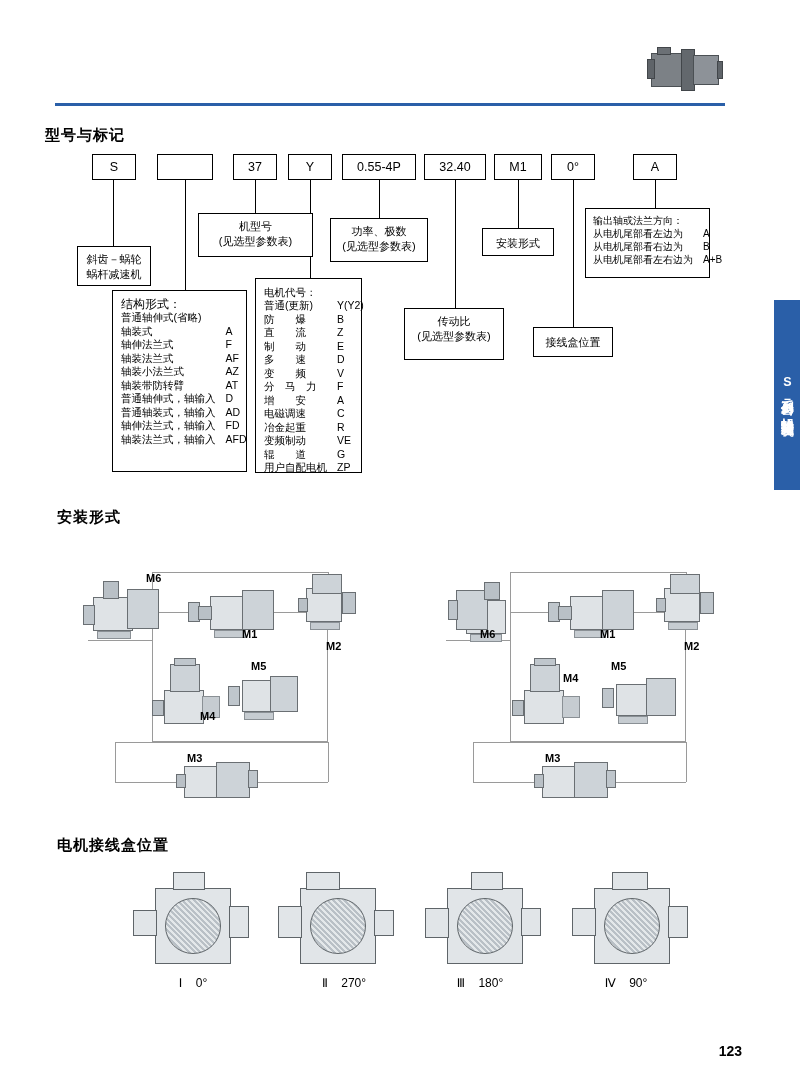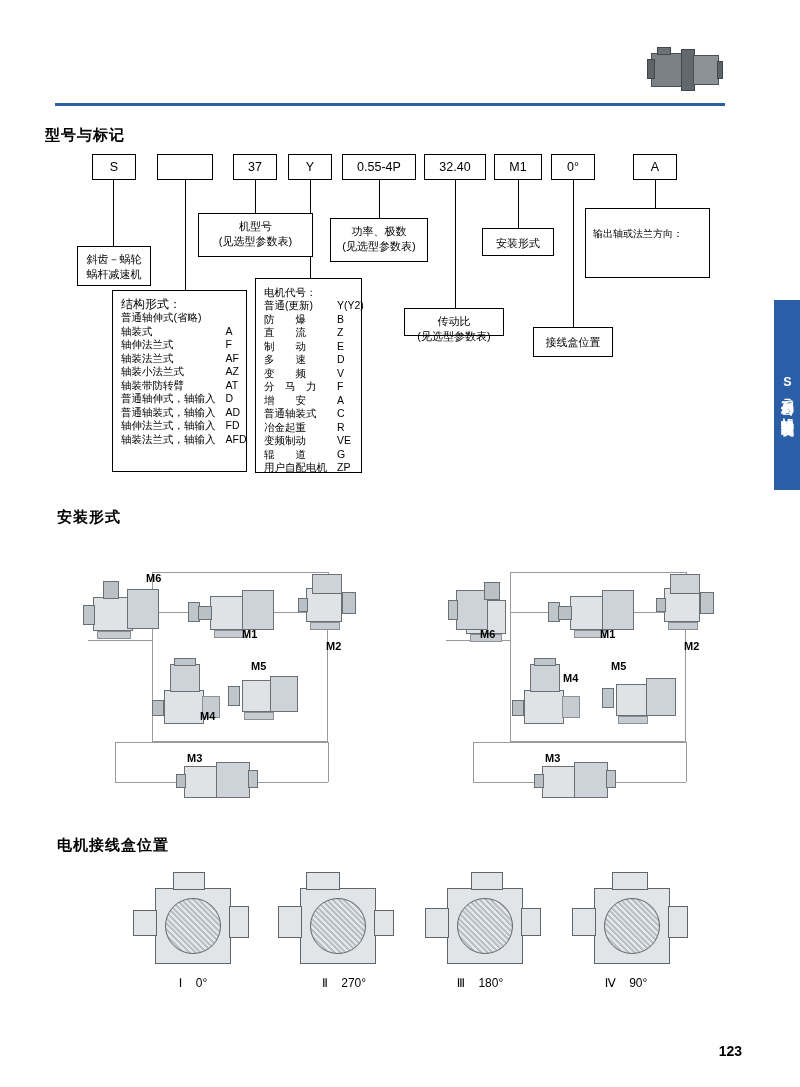--- a/index.html
+++ b/index.html
@@ -318,21 +318,21 @@
         </tr>
       <tr>
           <td>分　马　力</td>
           <td class="r">F</td>
         </tr>
       <tr>
           <td>增　　安</td>
           <td class="r">A</td>
         </tr>
       <tr>
-          <td>普通轴装式</td>
+          <td>电磁调速</td>
           <td class="r">C</td>
         </tr>
       <tr>
           <td>冶金起重</td>
           <td class="r">R</td>
         </tr>
       <tr>
           <td>变频制动</td>
           <td class="r">VE</td>
         </tr>
@@ -346,35 +346,51 @@
         </tr>
     </tbody>
   </table>
 </div>
 
 <div class="notebox" style="left:330px;top:218px;width:98px;height:44px;">
   <div>功率、极数</div>
   <div>(见选型参数表)</div>
 </div>
 
-<div class="notebox" style="left:404px;top:308px;width:100px;height:28px;">
+<div class="notebox" style="left:404px;top:308px;width:100px;height:52px;">
   <div>传动比</div>
   <div>(见选型参数表)</div>
 </div>
 
 <div class="notebox" style="left:482px;top:228px;width:72px;height:28px;line-height:18px;">
   <div>安装形式</div>
 </div>
 
 <div class="notebox" style="left:533px;top:327px;width:80px;height:30px;line-height:19px;">
   <div>接线盒位置</div>
 </div>
 
-<div class="notebox left" style="left:585px;top:208px;width:125px;height:70px;padding:18px 7px;">
+<div class="notebox left" style="left:585px;top:208px;width:125px;height:70px;padding:5px 7px;">
   <div style="font-size:10px;line-height:13px;">输出轴或法兰方向：</div>
+  <table class="tbl" style="font-size:10px;line-height:13px;">
+    <tbody>
+      <tr>
+          <td>从电机尾部看左边为</td>
+          <td class="r">A</td>
+        </tr>
+      <tr>
+          <td>从电机尾部看右边为</td>
+          <td class="r">B</td>
+        </tr>
+      <tr>
+          <td>从电机尾部看左右边为</td>
+          <td class="r">A+B</td>
+        </tr>
+    </tbody>
+  </table>
 </div>
 
 <div class="sec-title" style="left:57px;top:508px;">安装形式</div>
 
 <div class="diagram-box" style="left:152px;top:612px;width:176px;height:130px;"></div>
 <div class="hline" style="left:152px;top:612px;width:176px;background:#9a9a9a;"></div>
 <div class="vline" style="left:152px;top:572px;height:40px;background:#9a9a9a;"></div>
 <div class="vline" style="left:328px;top:572px;height:40px;background:#9a9a9a;"></div>
 <div class="hline" style="left:152px;top:572px;width:176px;background:#9a9a9a;"></div>
 <div class="hline" style="left:115px;top:742px;width:213px;background:#9a9a9a;"></div>

